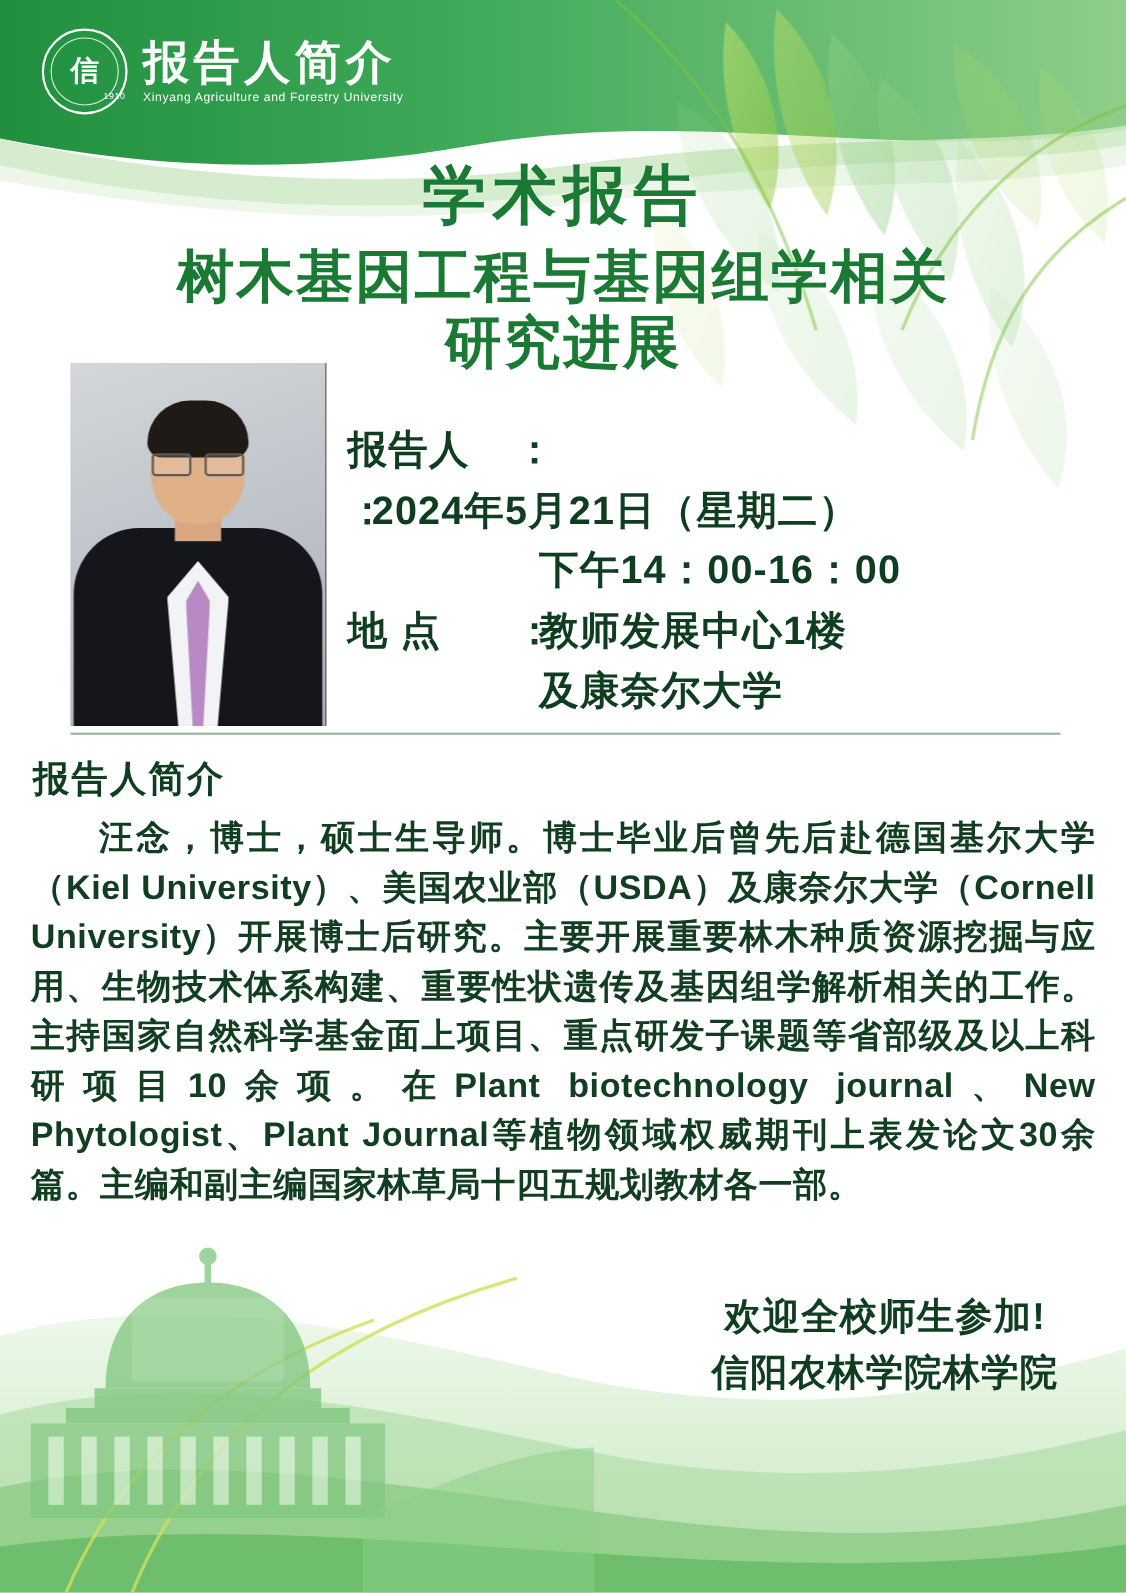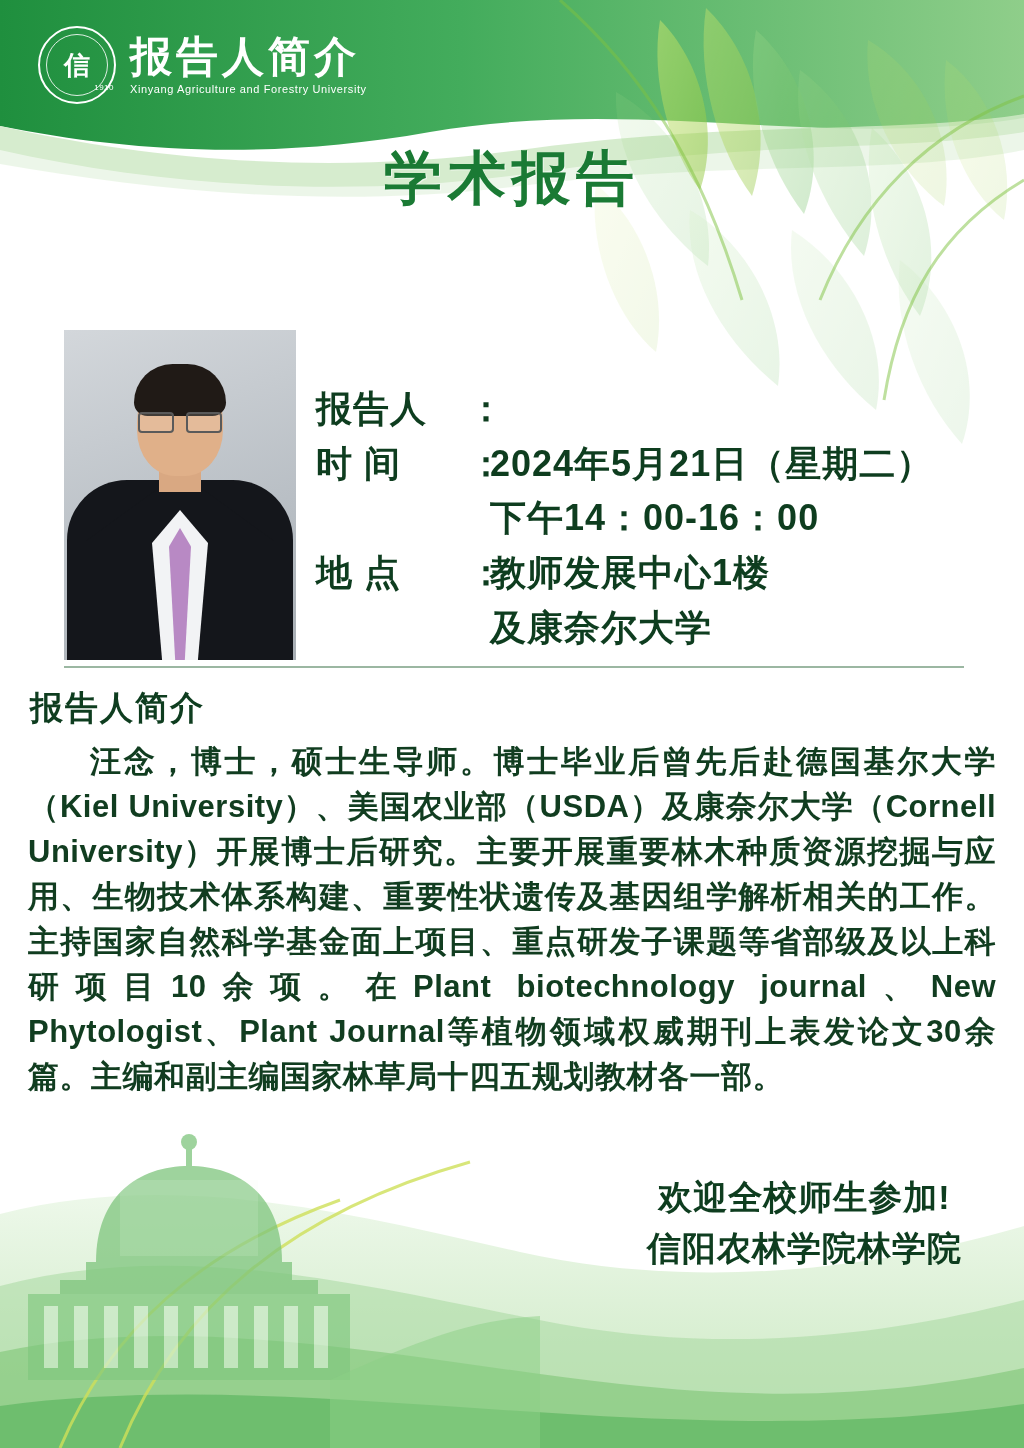--- a/index.html
+++ b/index.html
@@ -261,20 +261,24 @@
       </div>
       <div class="logo-text">
         <span class="logo-cn">报告人简介</span>
         <span class="logo-en">Xinyang Agriculture and Forestry University</span>
       </div>
     </div>
   </div>
 
   <div class="title-block">
     <div class="main-title">学术报告</div>
+    <div class="sub-title" id="subtitle">
+        <div>树木基因工程与基因组学相关</div>
+        <div>研究进展</div>
+      </div>
   </div>
 
   <div class="photo">
     <div class="bgfill"></div>
     <div class="suit"></div>
     <div class="lapel-l"></div>
     <div class="lapel-r"></div>
     <div class="shirt"></div>
     <div class="tie"></div>
     <div class="neck"></div>
@@ -282,21 +286,20 @@
     <div class="hair"></div>
     <div class="glasses"></div>
   </div>
 
   <div class="info" id="info-list">
       <div class="info-row">
         <span class="info-label">报告人</span>
         <span class="info-colon">：</span>
       </div>
       <div class="info-row">
-        <span class="info-label">时  间</span>
         <span class="info-colon">：</span>
         <span class="info-value">2024年5月21日（星期二）</span>
       </div>
       <div class="info-row indent">
         <span class="info-value">下午14：00-16：00</span>
       </div>
       <div class="info-row">
         <span class="info-label">地  点</span>
         <span class="info-colon">：</span>
         <span class="info-value">教师发展中心1楼</span>

